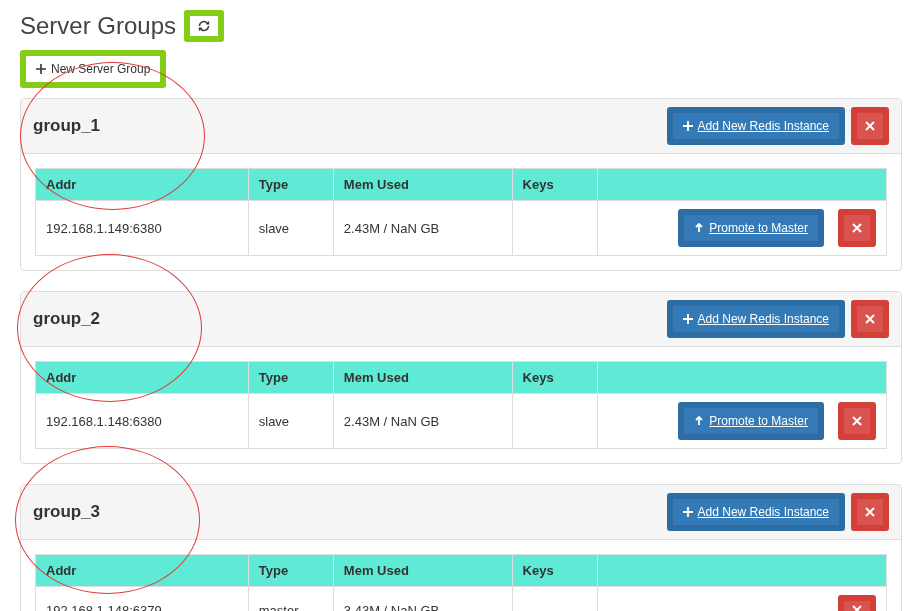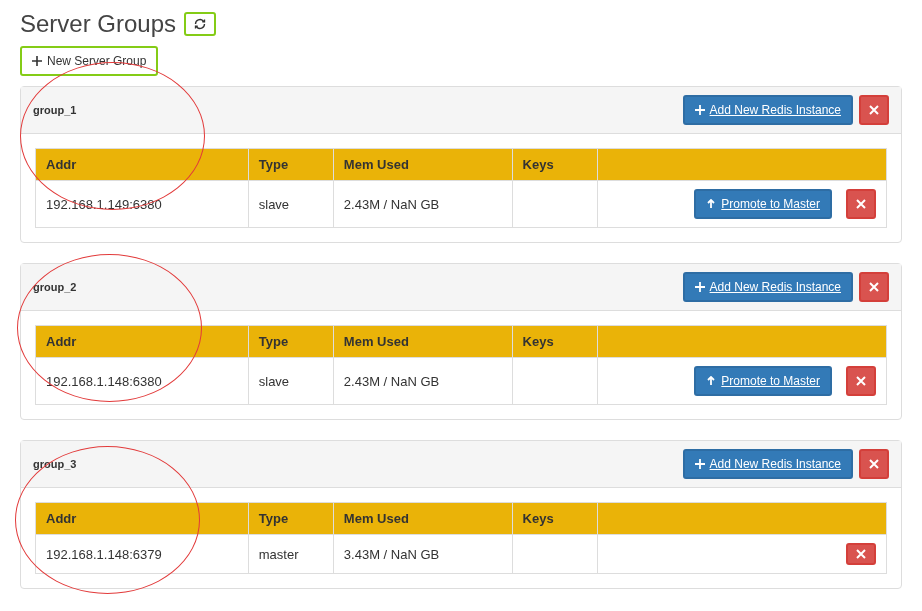--- a/index.html
+++ b/index.html
@@ -23,21 +23,21 @@
     color: #444;
   }
   .btn {
     display: inline-flex;
     align-items: center;
     gap: 5px;
     padding: 4px 10px;
     font-size: 12px;
     line-height: 1.5;
     border-radius: 3px;
-    border: 2px solid #84cc16;
+    border: 6px solid #84cc16;
     background: #fff;
     cursor: pointer;
     color: #333;
   }
   .btn-icon-only { padding: 4px 8px; }
   .btn-primary {
     background: #337ab7;
     border-color: #2e6da4;
     color: #fff;
     text-decoration: underline;
@@ -56,21 +56,21 @@
   }
   .panel-heading {
     padding: 8px 12px;
     background: #f5f5f5;
     border-bottom: 1px solid #ddd;
     display: flex;
     align-items: center;
     justify-content: space-between;
   }
   .panel-title {
-    font-size: 11px;
+    font-size: 17px;
     font-weight: 700;
     color: #333;
   }
   .panel-heading-actions {
     display: flex;
     gap: 6px;
   }
   .panel-body {
     padding: 14px;
   }
@@ -82,21 +82,21 @@
   }
   th, td {
     border: 1px solid #ddd;
     padding: 8px 10px;
     text-align: left;
     font-size: 13px;
     vertical-align: middle;
   }
   th {
     font-weight: 700;
-    background: #eab308;
+    background: #5eead4;
   }
   col.c-addr { width: 25%; }
   col.c-type { width: 10%; }
   col.c-mem  { width: 21%; }
   col.c-keys { width: 10%; }
   col.c-act  { width: 34%; }
   .row-actions {
     display: flex;
     justify-content: flex-end;
     gap: 14px;

